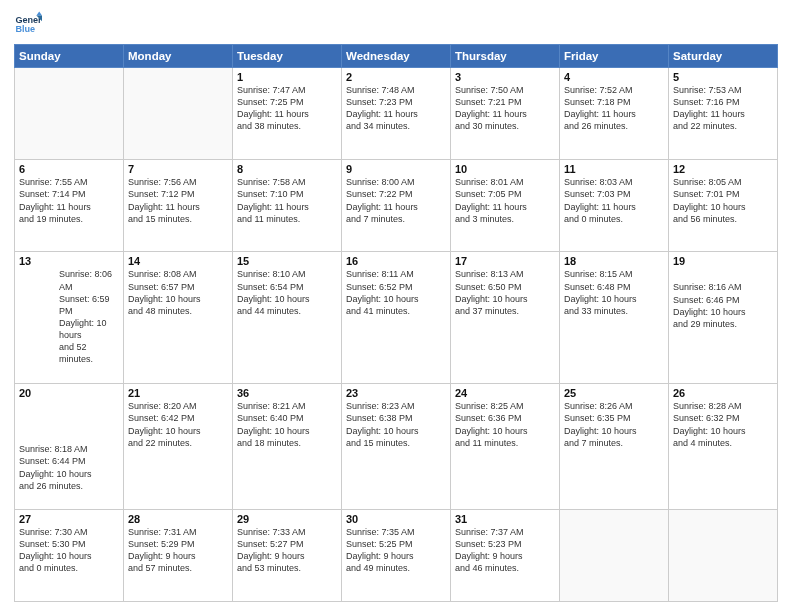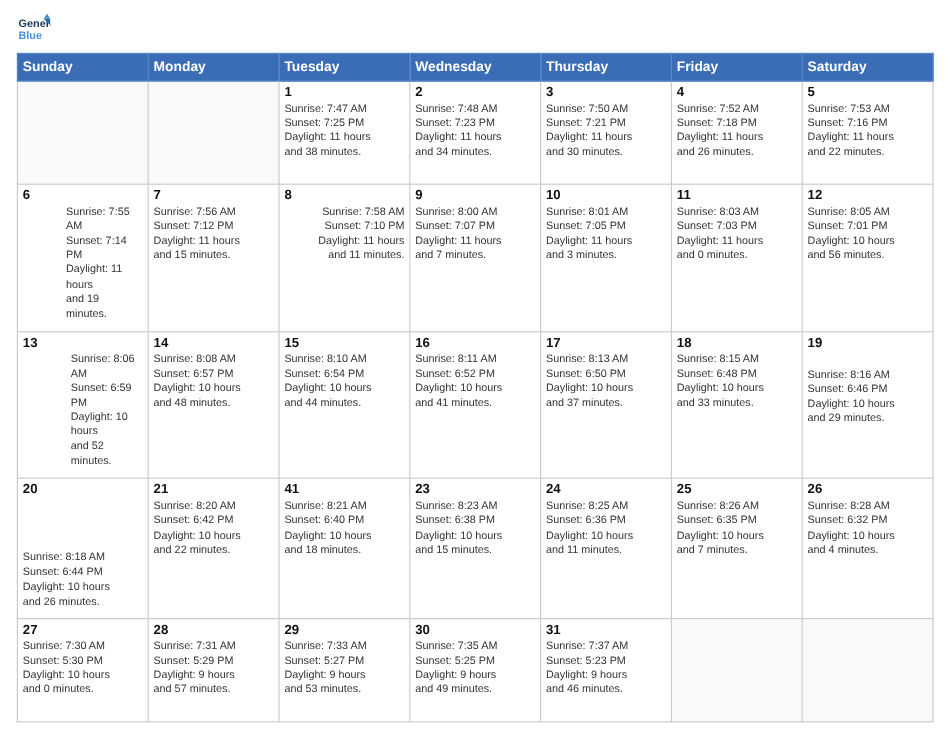--- a/index.html
+++ b/index.html
@@ -163,43 +163,43 @@
             <span class="day-number">5</span>
             <div class="day-info" style="white-space: pre-line;">Sunrise: 7:53 AM
 Sunset: 7:16 PM
 Daylight: 11 hours
 and 22 minutes.</div>
           </td>
         </tr>
         <tr>
           <td>
             <span class="day-number">6</span>
-            <div class="day-info" style="white-space: pre-line; margin-left: 36px;">Sunrise: 7:55 AM
+            <div class="day-info" style="white-space: pre-line;">Sunrise: 7:55 AM
 Sunset: 7:14 PM
 Daylight: 11 hours
 and 19 minutes.</div>
           </td>
           <td>
             <span class="day-number">7</span>
             <div class="day-info" style="white-space: pre-line;">Sunrise: 7:56 AM
 Sunset: 7:12 PM
 Daylight: 11 hours
 and 15 minutes.</div>
           </td>
           <td>
             <span class="day-number">8</span>
-            <div class="day-info" style="white-space: pre-line; text-align: right;">Sunrise: 7:58 AM
+            <div class="day-info" style="white-space: pre-line;">Sunrise: 7:58 AM
 Sunset: 7:10 PM
 Daylight: 11 hours
 and 11 minutes.</div>
           </td>
           <td>
             <span class="day-number">9</span>
             <div class="day-info" style="white-space: pre-line;">Sunrise: 8:00 AM
-Sunset: 7:07 PM
+Sunset: 7:22 PM
 Daylight: 11 hours
 and 7 minutes.</div>
           </td>
           <td>
             <span class="day-number">10</span>
             <div class="day-info" style="white-space: pre-line;">Sunrise: 8:01 AM
 Sunset: 7:05 PM
 Daylight: 11 hours
 and 3 minutes.</div>
           </td>
@@ -278,21 +278,21 @@
 and 26 minutes.</div>
           </td>
           <td>
             <span class="day-number">21</span>
             <div class="day-info" style="white-space: pre-line;">Sunrise: 8:20 AM
 Sunset: 6:42 PM
 Daylight: 10 hours
 and 22 minutes.</div>
           </td>
           <td>
-            <span class="day-number">41</span>
+            <span class="day-number">36</span>
             <div class="day-info" style="white-space: pre-line;">Sunrise: 8:21 AM
 Sunset: 6:40 PM
 Daylight: 10 hours
 and 18 minutes.</div>
           </td>
           <td>
             <span class="day-number">23</span>
             <div class="day-info" style="white-space: pre-line;">Sunrise: 8:23 AM
 Sunset: 6:38 PM
 Daylight: 10 hours

